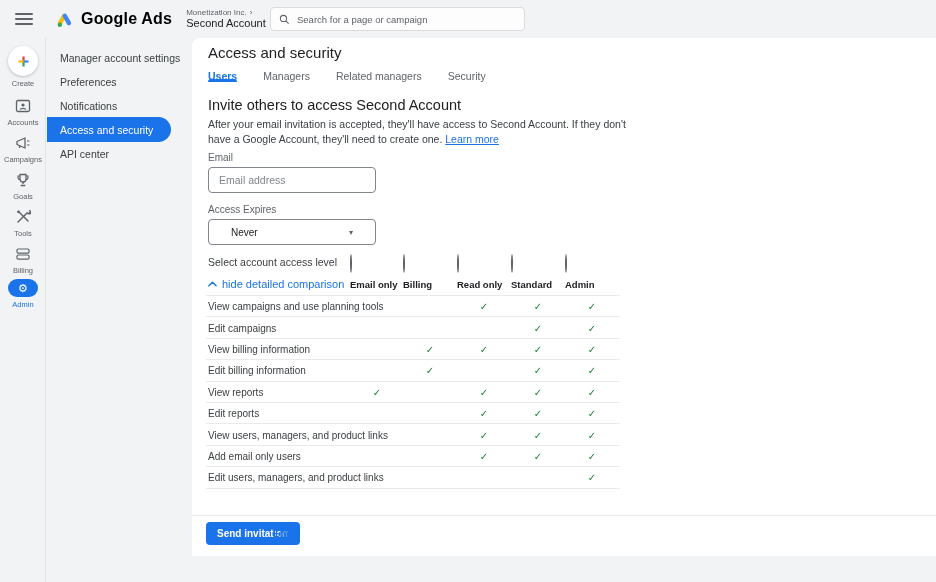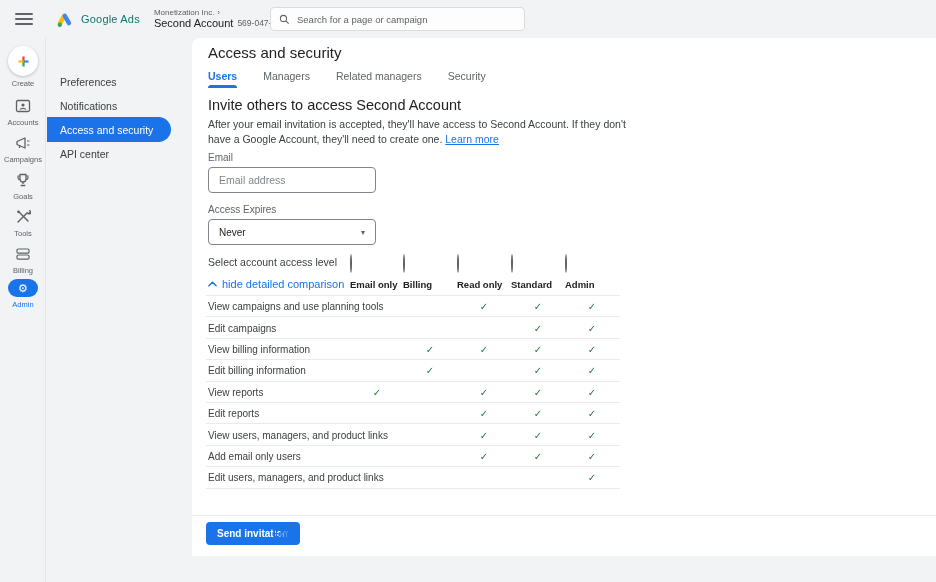--- a/index.html
+++ b/index.html
@@ -5,21 +5,21 @@
   * { margin:0; padding:0; box-sizing:border-box; }
   html,body { width:936px; height:582px; overflow:hidden; }
   body { font-family:"Liberation Sans", sans-serif; background:#f1f3f4; color:#202124; position:relative; }
 
   
   .topbar { position:absolute; left:0; top:0; width:936px; height:38px; background:#f1f3f4; display:flex; align-items:center; }
   .hamburger { width:18px; height:12px; margin-left:15px; display:flex; flex-direction:column; justify-content:space-between; cursor:pointer; }
   .hamburger span { display:block; height:1.6px; background:#5f6368; border-radius:1px; }
   .brand { display:flex; align-items:center; margin-left:22px; }
   .brand svg { width:19px; height:19px; }
-  .brand-name { font-size:11px; color:#0f766e; margin-left:7px; letter-spacing:.2px; }
+  .brand-name { font-size:16px; color:#000000; margin-left:7px; letter-spacing:.2px;font-weight:bold; }
   .acct { margin-left:14px; line-height:1.15; }
   .acct-top { font-size:8px; color:#5f6368; }
   .acct-top .bc-sep { font-size:8px; color:#5f6368; margin-left:3px; }
   .acct-bottom { display:flex; align-items:center; gap:4px; }
   .acct-name { font-size:11px; font-weight:normal; color:#202124; }
   .acct-id { font-size:8.5px; color:#5f6368; }
   .caret { font-size:8px; color:#5f6368; }
   .searchbox { position:absolute; left:270px; top:7px; width:255px; height:24px; background:#fdfdfe; border:1px solid #dadce0; border-radius:4px; display:flex; align-items:center; padding:0 8px; gap:7px; }
   .searchbox svg { width:11px; height:11px; }
   .search-ph { font-size:9.5px; color:#5f6368; }
@@ -35,32 +35,32 @@
 
   
   .sidenav { position:absolute; left:47px; top:38px; width:145px; bottom:0; background:#f1f3f4; }
   .side-item { position:absolute; left:0; height:25px; display:flex; align-items:center; padding-left:13px; font-size:10.5px; color:#3c4043; width:124px; cursor:pointer; white-space:nowrap; }
   .side-item.active { background:#1a73e8; color:#fff; border-radius:0 13px 13px 0; }
 
   
   .card { position:absolute; left:192px; top:38px; right:0; height:518px; background:#fff; border-top-left-radius:8px; }
   .page-title { position:absolute; left:16px; top:6px; font-size:15px; color:#202124; }
   .tabs { position:absolute; left:16px; top:32px; display:flex; gap:26px; }
-  .tab { font-size:10.5px; color:#5f6368; padding-bottom:6px; cursor:pointer; position:relative; }
+  .tab { font-size:10.5px; color:#5f6368; cursor:pointer; position:relative; }
   .tab.active { color:#1a73e8; font-weight:bold; }
   .tab.active::after { content:""; position:absolute; left:0; right:0; bottom:0; height:3px; background:#1a73e8; border-radius:3px 3px 0 0; }
 
   .invite-heading { position:absolute; left:16px; top:59px; font-size:14.5px; color:#202124; }
   .invite-desc { position:absolute; left:16px; top:79px; width:432px; font-size:10.5px; line-height:1.45; color:#3c4043; }
   .link { color:#1a73e8; text-decoration:underline; cursor:pointer; }
 
   .field-label { position:absolute; left:16px; font-size:10px; color:#5f6368; }
   .email-input { position:absolute; left:16px; top:129px; width:168px; height:26px; border:1px solid #80868b; border-radius:4px; font-size:10.5px; padding:0 10px; color:#202124; font-family:"Liberation Sans",sans-serif; background:#fff; }
   .email-input::placeholder { color:#80868b; }
-  .select-box { position:absolute; left:16px; top:181px; width:168px; height:26px; border:1px solid #80868b; border-radius:4px; display:flex; align-items:center; justify-content:space-between; padding:0 10px; font-size:10px; color:#202124; cursor:pointer; background:#fff; }
+  .select-box { position:absolute; left:16px; top:181px; width:168px; height:26px; border:1px solid #80868b; border-radius:4px; display:flex; align-items:center; justify-content:space-between; padding:0 22px; font-size:10px; color:#202124; cursor:pointer; background:#fff; }
   .select-caret { font-size:8px; color:#5f6368; }
 
   .access-area { position:absolute; left:14px; top:217px; width:414px; }
   .access-label { position:absolute; left:2px; top:1px; font-size:10.5px; color:#3c4043; }
   .toggle-link { position:absolute; left:2px; top:23px; display:flex; align-items:center; gap:5px; font-size:11px; color:#1a73e8; cursor:pointer; }
   .radio-col { position:absolute; top:0; width:54px; text-align:left; cursor:pointer; }
   .radio-circle { width:13px; height:13px; border:1.5px solid #5f6368; border-radius:50%; margin:0 auto; background:#fff; }
   .radio-label { display:block; margin-top:6px; font-size:9.5px; font-weight:bold; color:#202124; white-space:nowrap; }
 
   .perm-table { position:absolute; left:14px; top:257px; width:414px; border-top:1px solid #e8eaed; }
@@ -170,20 +170,23 @@
     </div>
     <span class="rlab">Billing</span>
   </div>
   <div class="rail-item active" style="top:241px">
     <div class="admin-pill">⚙</div>
     <span class="rlab">Admin</span>
   </div>
 </div>
 
 <div class="sidenav">
+  <div class="side-item" style="top:7px">
+      <span>Manager account settings</span>
+    </div>
   <div class="side-item" style="top:31px">
       <span>Preferences</span>
     </div>
   <div class="side-item" style="top:55px">
       <span>Notifications</span>
     </div>
   <div class="side-item active" style="top:79px">
       <span>Access and security</span>
     </div>
   <div class="side-item" style="top:103px">

